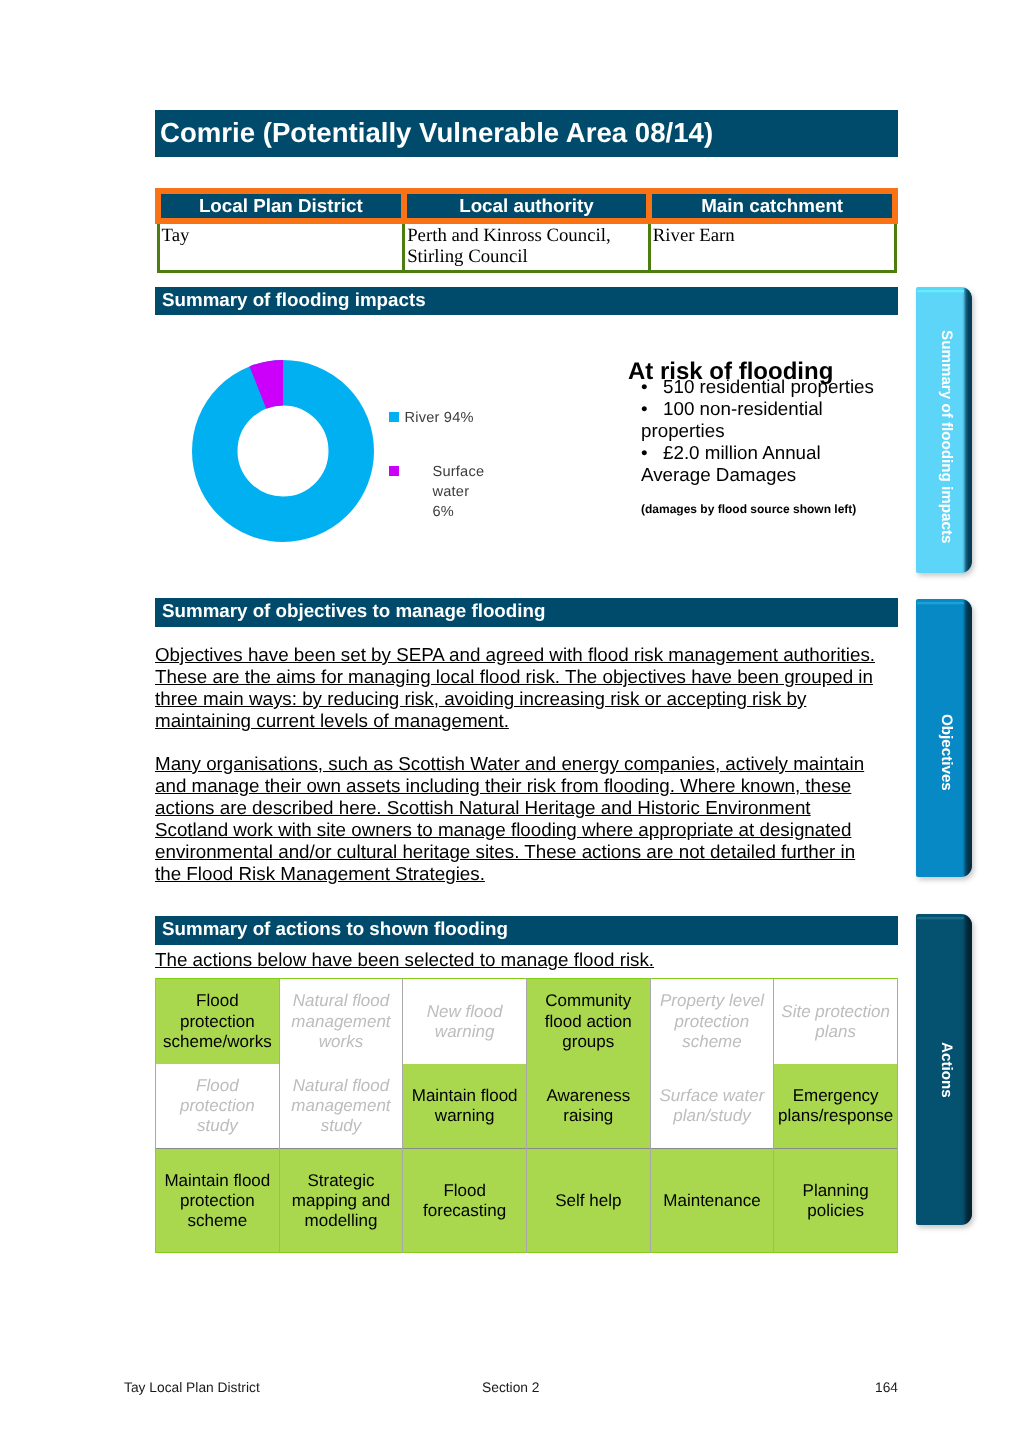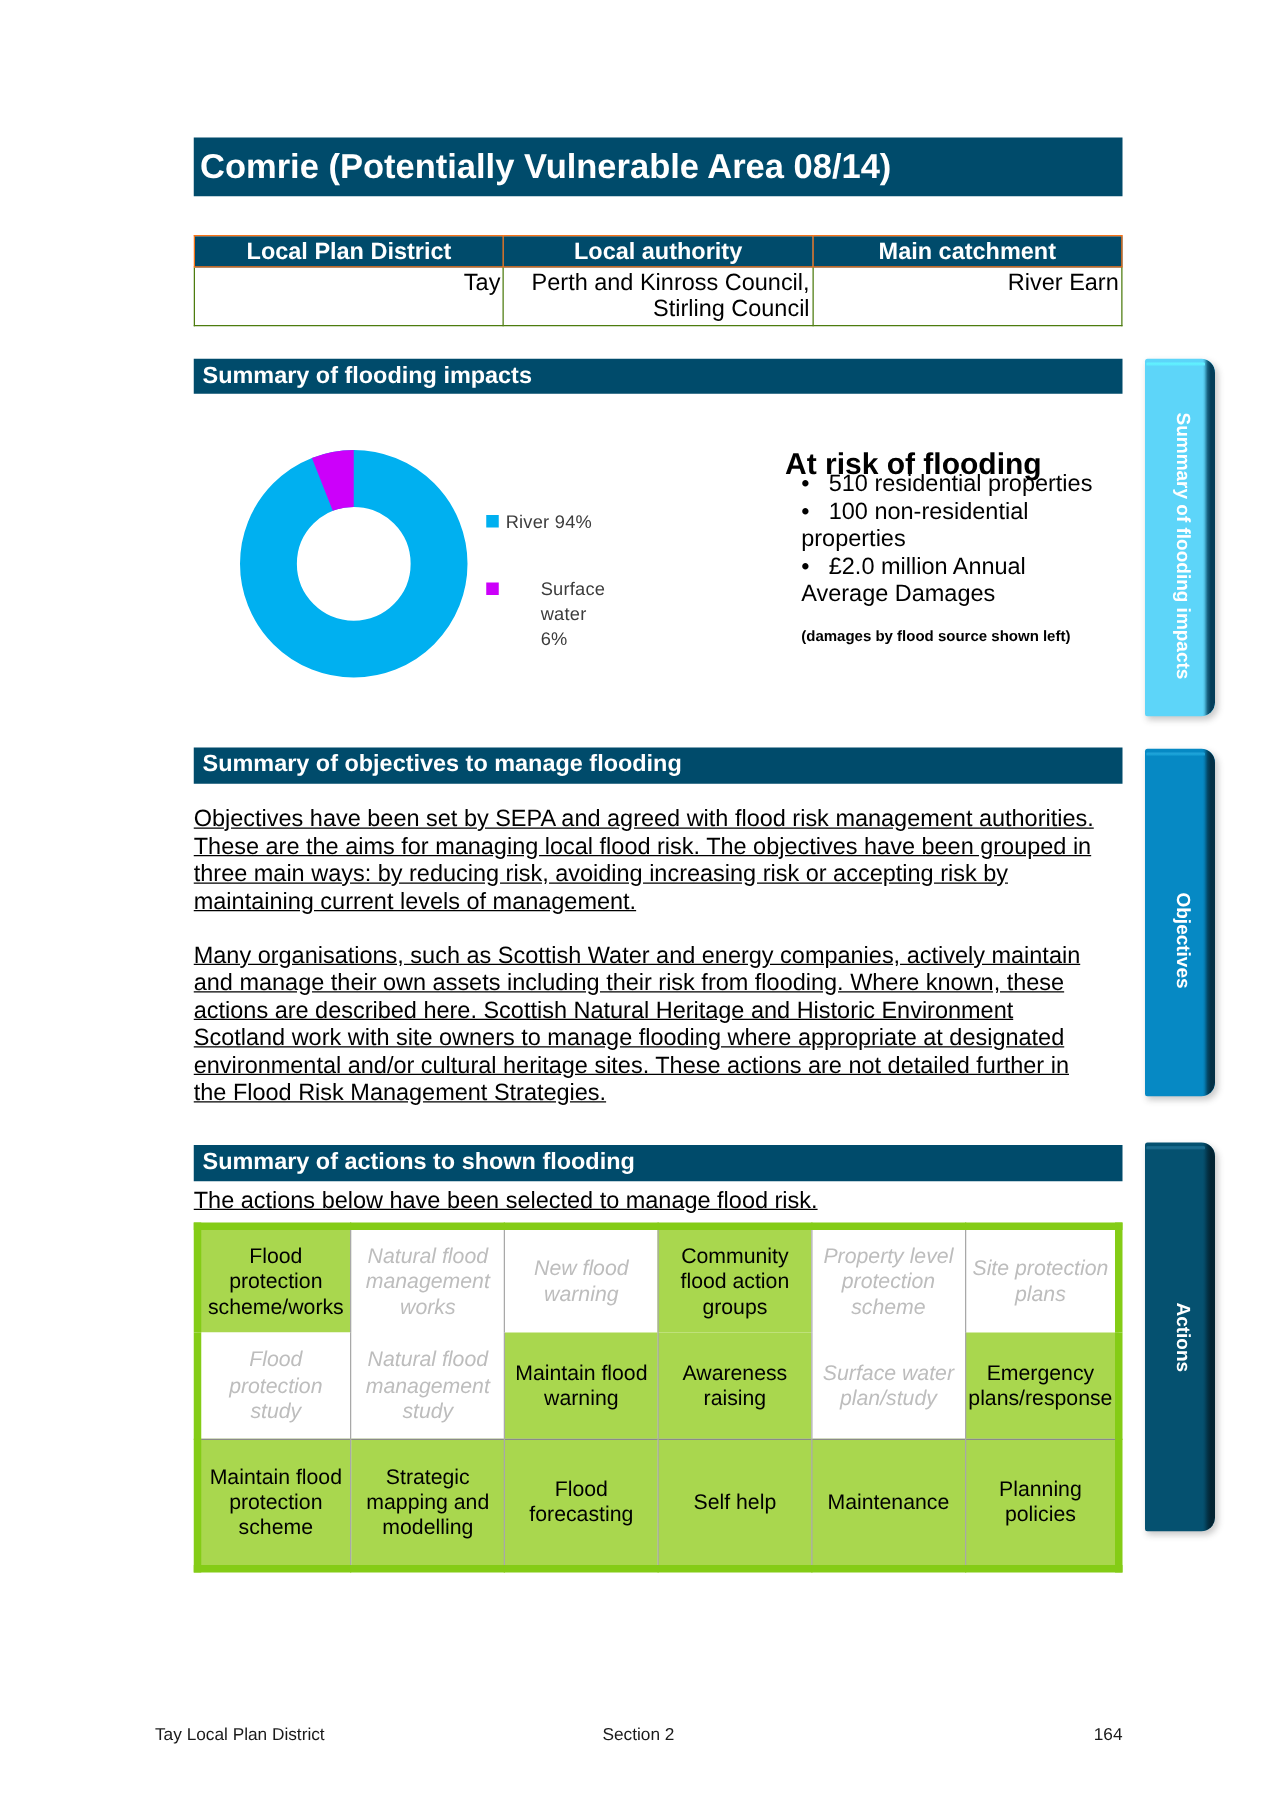--- a/index.html
+++ b/index.html
@@ -5,22 +5,22 @@
   html,body{margin:0;padding:0;}
   body{width:1020px;height:1442px;background:#fff;font-family:"Liberation Sans",sans-serif;color:#000;overflow:hidden;-webkit-font-smoothing:antialiased;text-rendering:geometricPrecision;}
   .page{position:relative;width:1020px;height:1442px;}
 
   
   .title-bar{position:absolute;left:155px;top:110px;width:743px;height:47px;background:#004b6b;}
   .title-bar .t{position:absolute;left:5px;top:7px;color:#fff;font-size:27.6px;font-weight:bold;letter-spacing:0px;}
 
   
   .meta{position:absolute;left:155px;top:188px;width:743px;border-collapse:collapse;table-layout:fixed;}
-  .meta th{background:#004b6b;color:#fff;font-size:18.8px;font-weight:bold;text-align:center;border:1px solid #f97316;padding:0;height:24px;line-height:22px;}
-  .meta td{font-size:18.8px;text-align:right;border:1px solid #4d7c0f;vertical-align:top;padding:1px 2px 0;height:45px;line-height:21.2px;}
+  .meta th{background:#004b6b;color:#fff;font-size:18.8px;font-weight:bold;text-align:center;border:6px solid #f97316;padding:0;height:24px;line-height:22px;}
+  .meta td{font-size:18.8px;text-align:left;border:3px solid #4d7c0f;vertical-align:top;padding:1px 2px 0;height:45px;line-height:21.2px;font-family:Liberation Serif, serif;}
 
   
   .sec{position:absolute;left:155px;width:743px;height:28px;background:#004b6b;}
   .sec b{position:absolute;left:7px;top:2px;color:#fff;font-size:18.75px;font-weight:bold;}
 
   
   .tab{position:absolute;left:916px;width:56px;border-radius:2px 11px 11px 2px;
        box-shadow:2px 3px 5px rgba(60,60,60,0.28);overflow:hidden;}
   .tab .shade{position:absolute;left:0;top:0;width:100%;height:100%;border-radius:2px 11px 11px 2px;}
   .tab .hilite{position:absolute;left:1px;top:3px;right:8px;height:2.5px;border-radius:1px;}
@@ -62,21 +62,21 @@
   #risk-note{position:absolute;left:641px;top:498px;width:240px;font-size:12px;line-height:22px;font-weight:bold;}
 
   
   .para{position:absolute;font-size:18.8px;line-height:22px;text-decoration:underline;}
   #obj-p1{left:155px;top:644px;width:746px;}
   #obj-p2{left:155px;top:753px;width:730px;}
   #act-intro{left:155px;top:949px;width:746px;}
 
   
   .acts{position:absolute;left:155px;width:743px;border-collapse:collapse;table-layout:fixed;}
-  .acts{border:6px solid #84cc16;}
+  .acts{border:1px solid #84cc16;}
   .acts td{border-left:1px solid #a8a8a8;border-right:1px solid #a8a8a8;border-top:0;border-bottom:0;text-align:center;font-size:17px;line-height:20.2px;padding:3px 2px 2px;vertical-align:middle;}
   .acts tr:nth-child(3) td{border-top:1px solid #8a8a8a;}
   .acts td.on{background:#a9d74e;color:#000;}
   .acts td.off{background:#fff;color:#bdbdbd;font-style:italic;}
   #acts{top:978px;}
   #acts tr{height:85px;}
   #acts tr:nth-child(3){height:104px;}
 
   
   .foot{position:absolute;font-size:13.8px;color:#1a1a1a;top:1380px;white-space:nowrap;}

